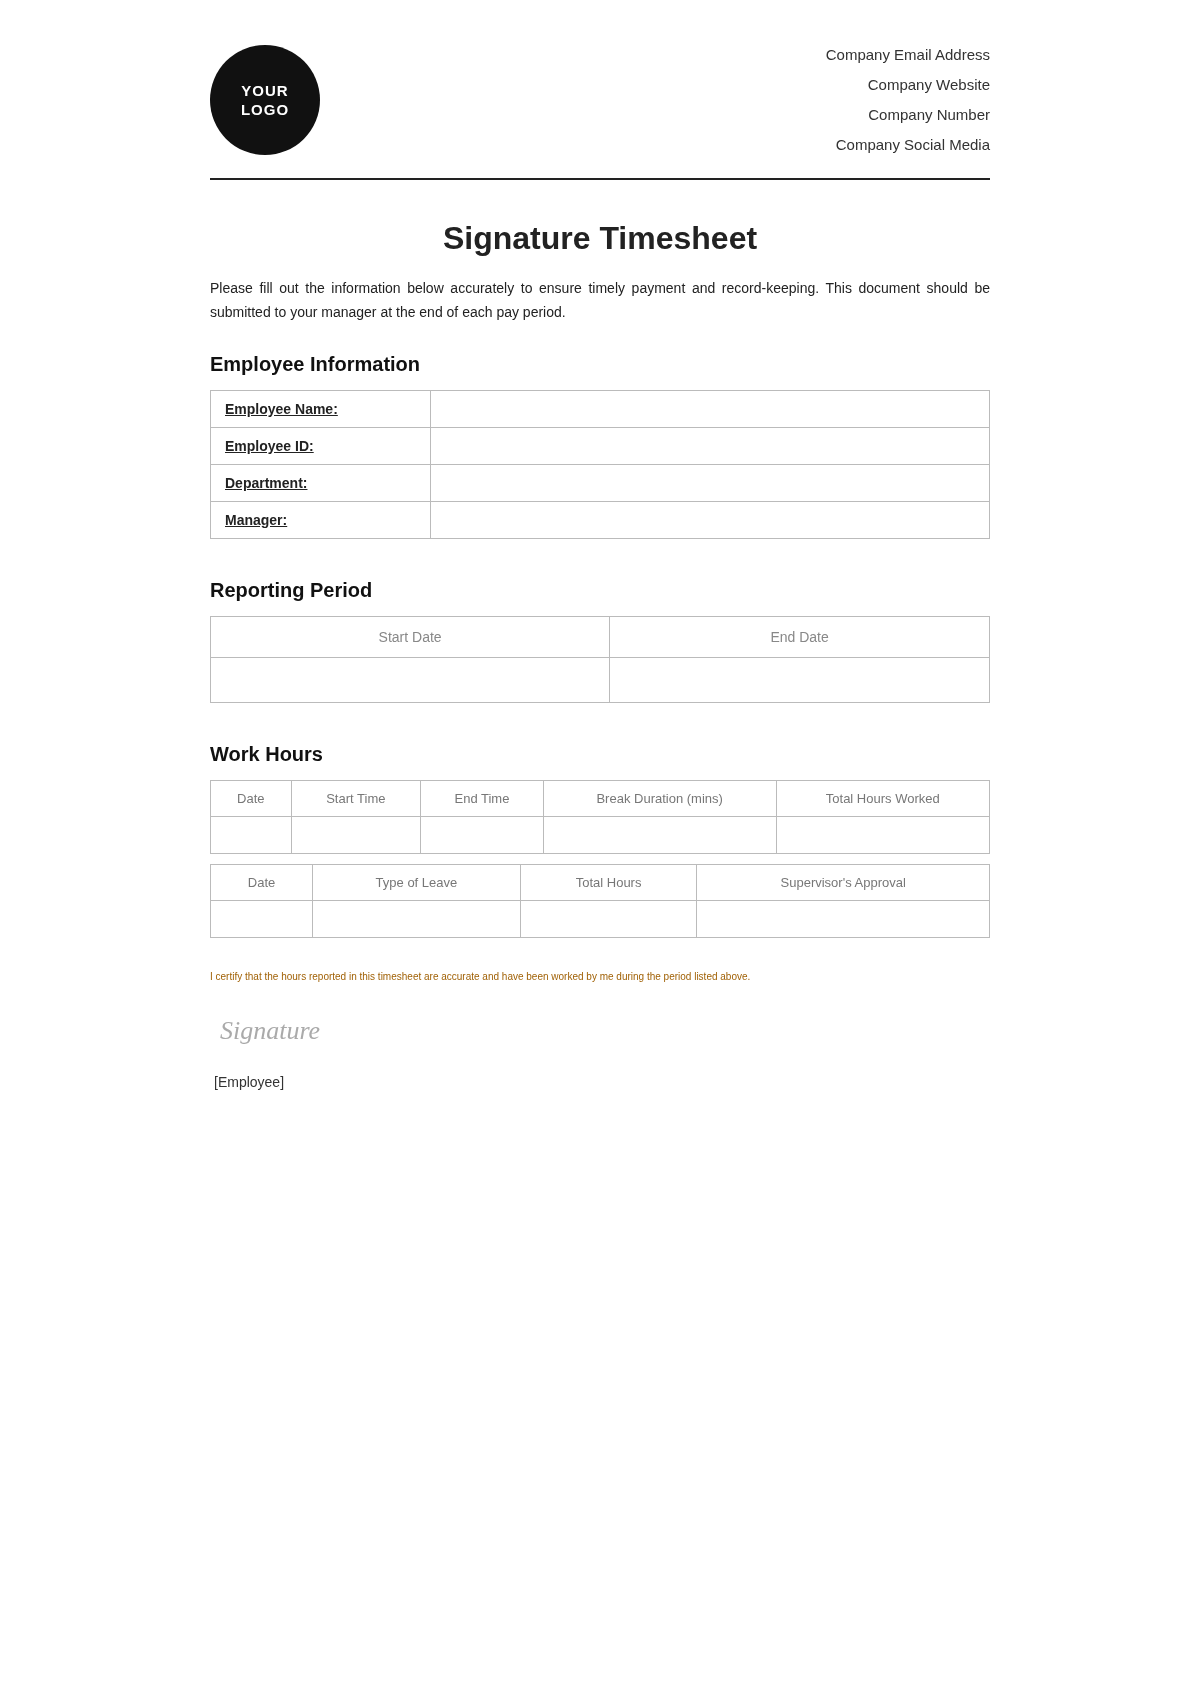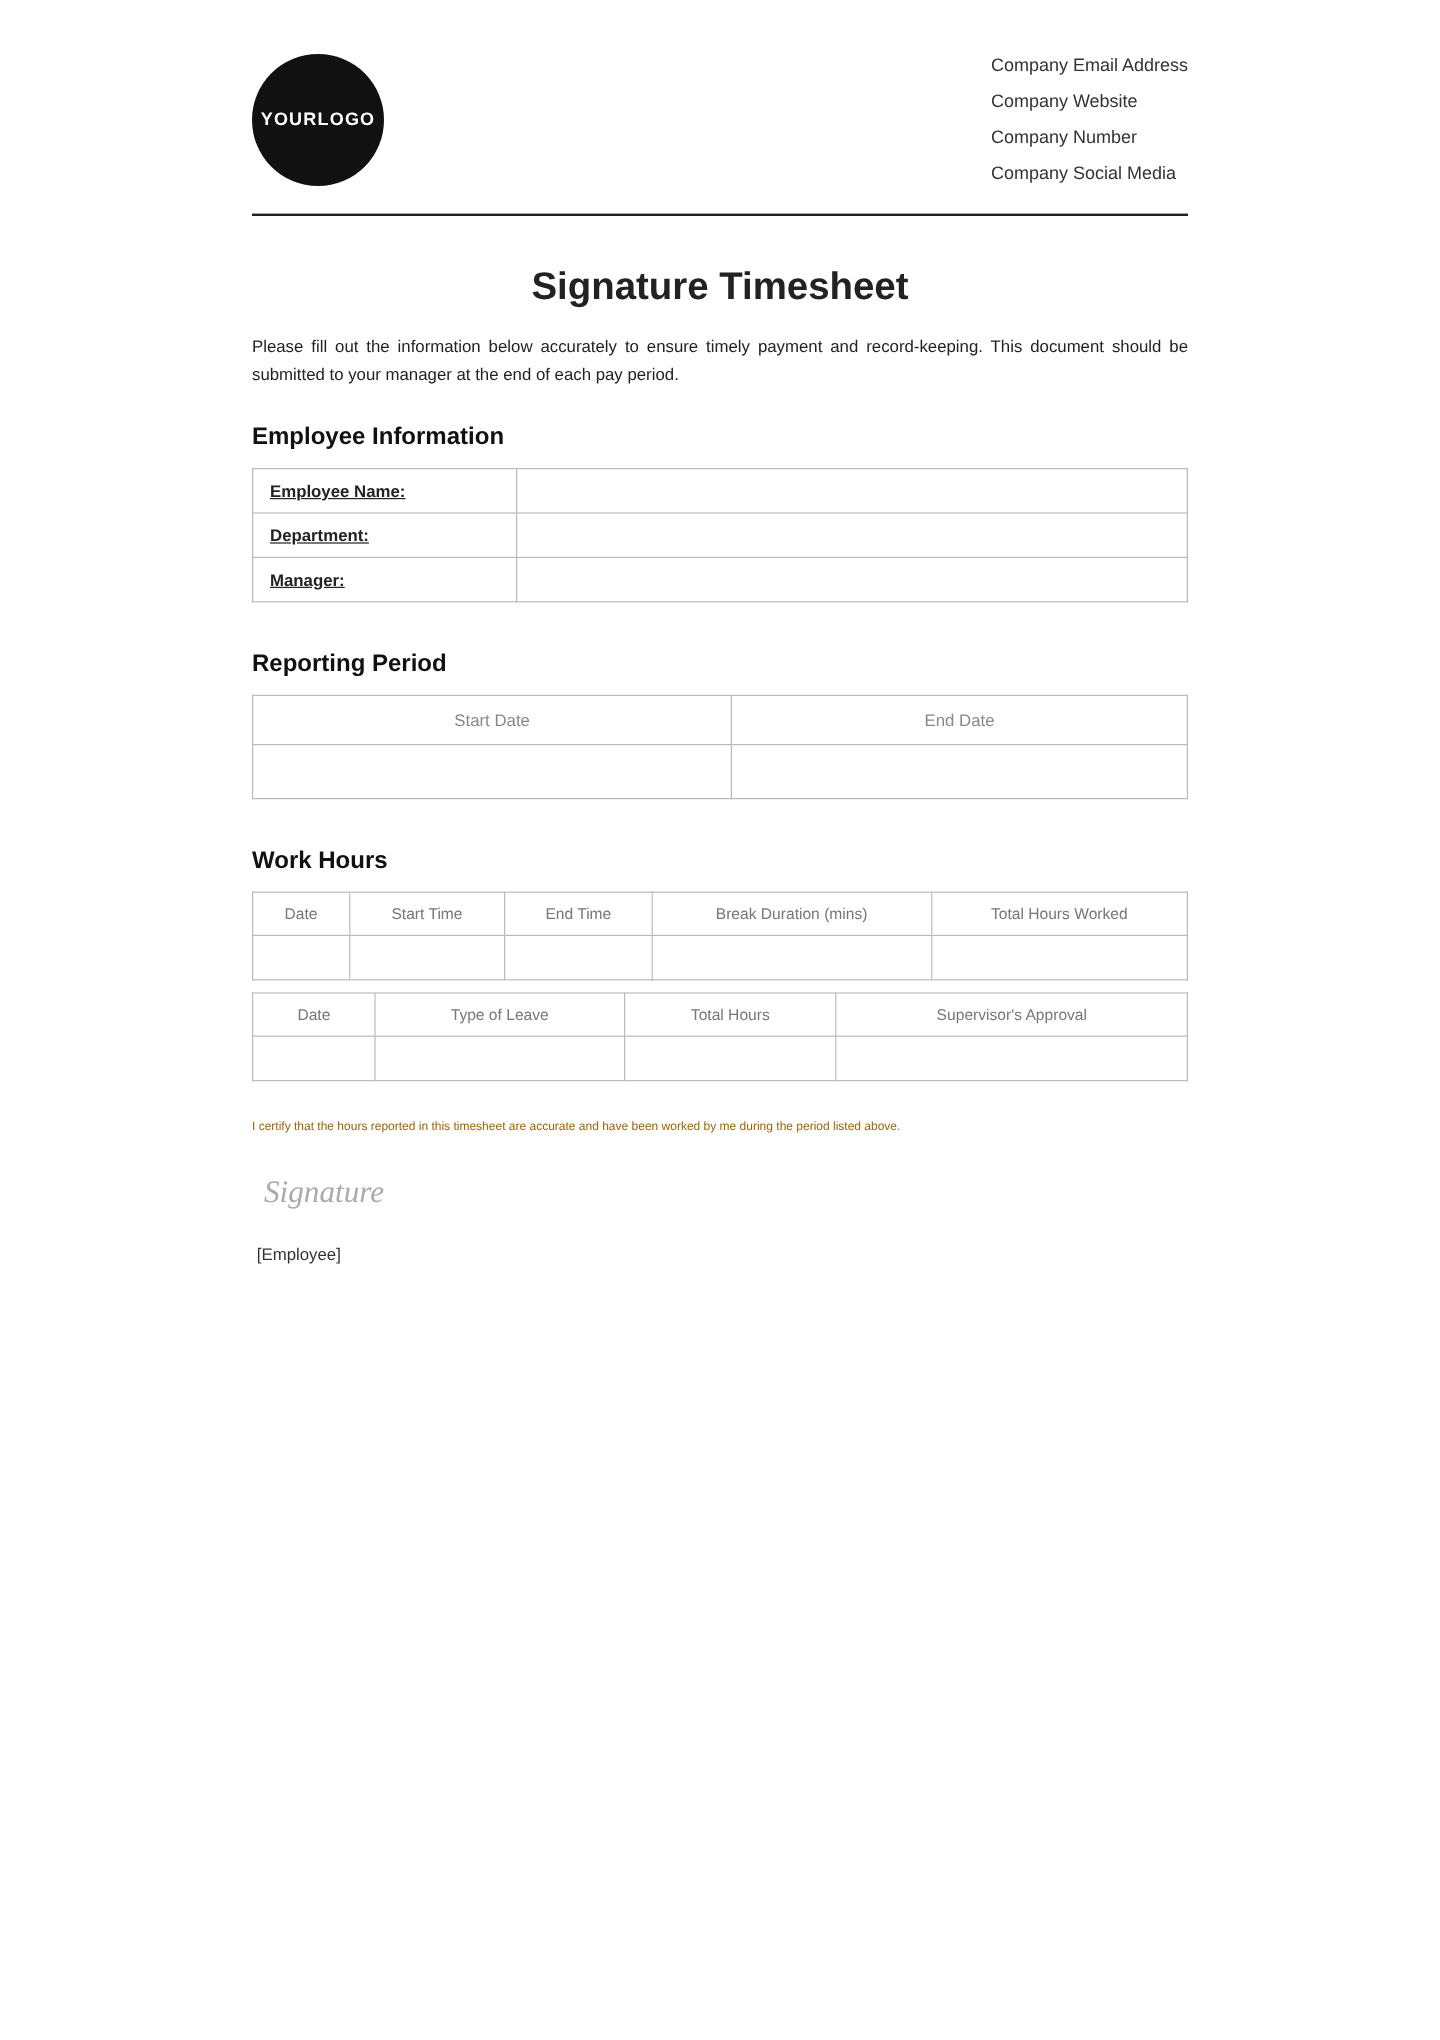--- a/index.html
+++ b/index.html
@@ -19,31 +19,32 @@
       justify-content: space-between;
       align-items: center;
       margin-bottom: 18px;
     }
     .logo-circle {
       width: 110px;
       height: 110px;
       background: #111;
       border-radius: 50%;
       display: flex;
+      flex-direction: column;
       align-items: center;
       justify-content: center;
       color: #fff;
       font-weight: bold;
       font-size: 15px;
       letter-spacing: 1px;
       line-height: 1.3;
       text-align: center;
     }
     .company-info {
-      text-align: left;
+      text-align: right;
       font-size: 15px;
       color: #333;
       line-height: 2;
     }
     .divider {
       border: none;
       border-top: 2px solid #222;
       margin-bottom: 40px;
     }
 
@@ -210,20 +211,24 @@
 <div class="doc-title">Signature Timesheet</div>
 
 <p class="doc-description">Please fill out the information below accurately to ensure timely payment and record-keeping. This document should be submitted to your manager at the end of each pay period.</p>
 
 <div class="section-heading">Employee Information</div>
 
 <table class="info-table">
   <tbody id="employee-info-rows">
       <tr>
       <td>Employee Name:</td>
+      <td></td>
+    </tr>
+      <tr>
+      <td>Employee ID:</td>
       <td></td>
     </tr>
       <tr>
       <td>Department:</td>
       <td></td>
     </tr>
       <tr>
       <td>Manager:</td>
       <td></td>
     </tr>

